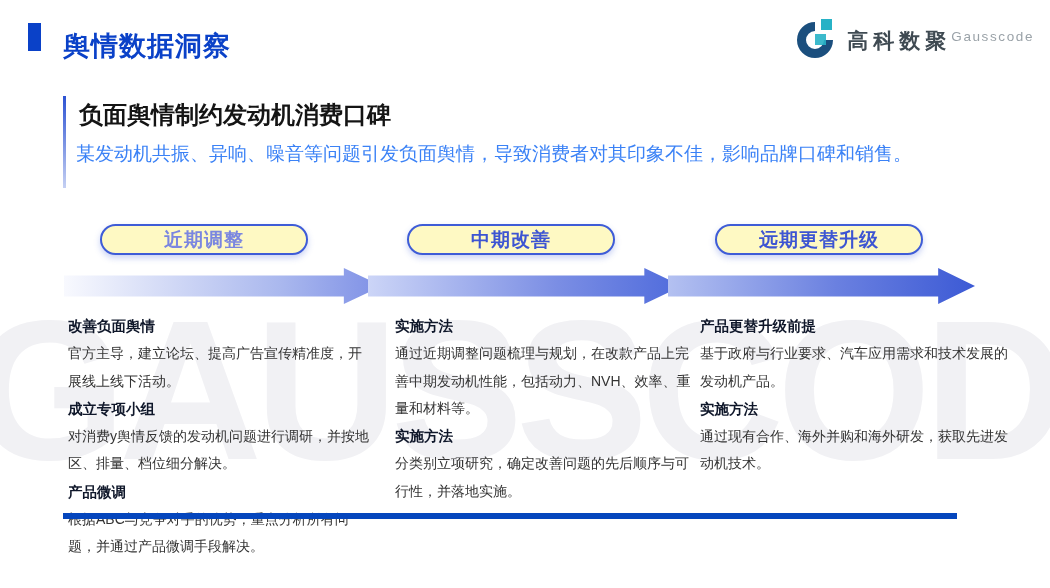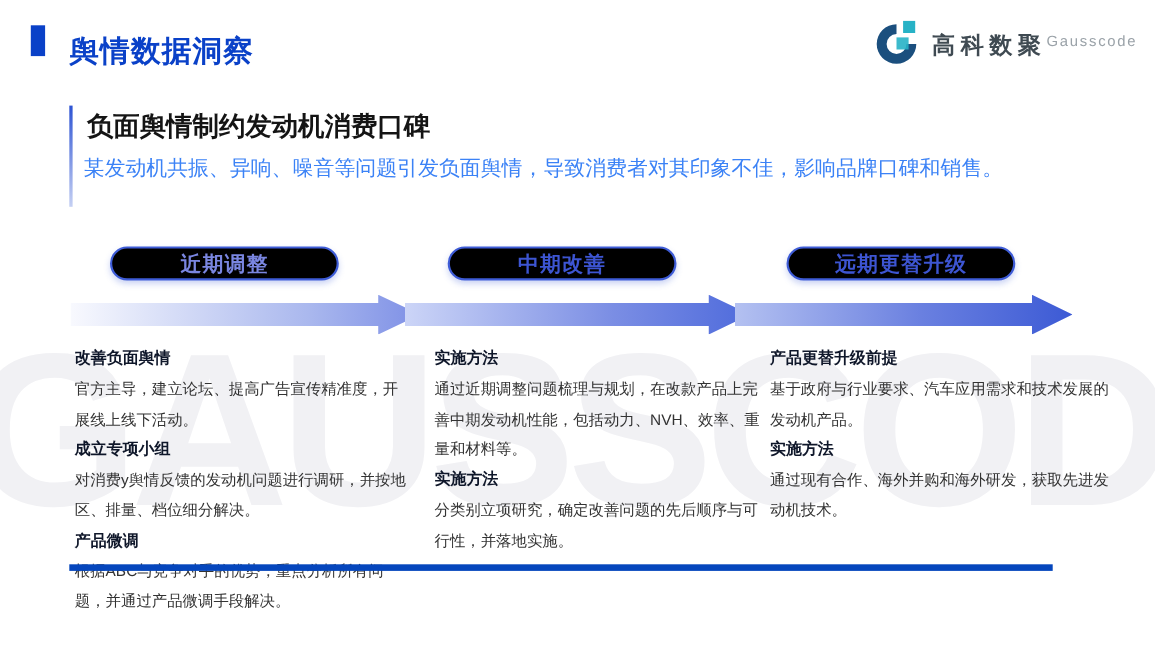--- a/index.html
+++ b/index.html
@@ -24,21 +24,21 @@
   .logo-cn{font-size:21px;color:#3f4a52;font-weight:600;letter-spacing:5px;line-height:1.1;}
   .logo-en{font-size:13.5px;color:#9aa2a8;letter-spacing:1.6px;line-height:1.2;}
   
   .card-accent{position:absolute;left:63px;top:96px;width:3px;height:92px;
     background:linear-gradient(180deg,#2d53d3 0%,#c5d0f3 100%);}
   .card-title{position:absolute;left:79px;top:99px;margin:0;font-size:24px;font-weight:bold;color:#141414;}
   .card-subtitle{position:absolute;left:76px;top:141px;margin:0;font-size:19px;color:#3b82f6;width:900px;line-height:1.4;}
   
   .pill{
     position:absolute;top:224px;height:31px;box-sizing:border-box;
-    border:2px solid #3e5cd7;border-radius:17px;background:#000000;
+    border:2px solid #3e5cd7;border-radius:17px;background:#fef9c3;
     display:flex;align-items:center;justify-content:center;
     font-size:19px;font-weight:bold;letter-spacing:1px;
     box-shadow:0 3px 6px rgba(62,92,215,.28);
   }
   .pill-1{left:100px;width:208px;color:#7a86e0;}
   .pill-2{left:407px;width:208px;color:#3d55d2;}
   .pill-3{left:715px;width:208px;color:#3d55d2;}
   
   .arrow{
     position:absolute;top:268px;height:36px;

